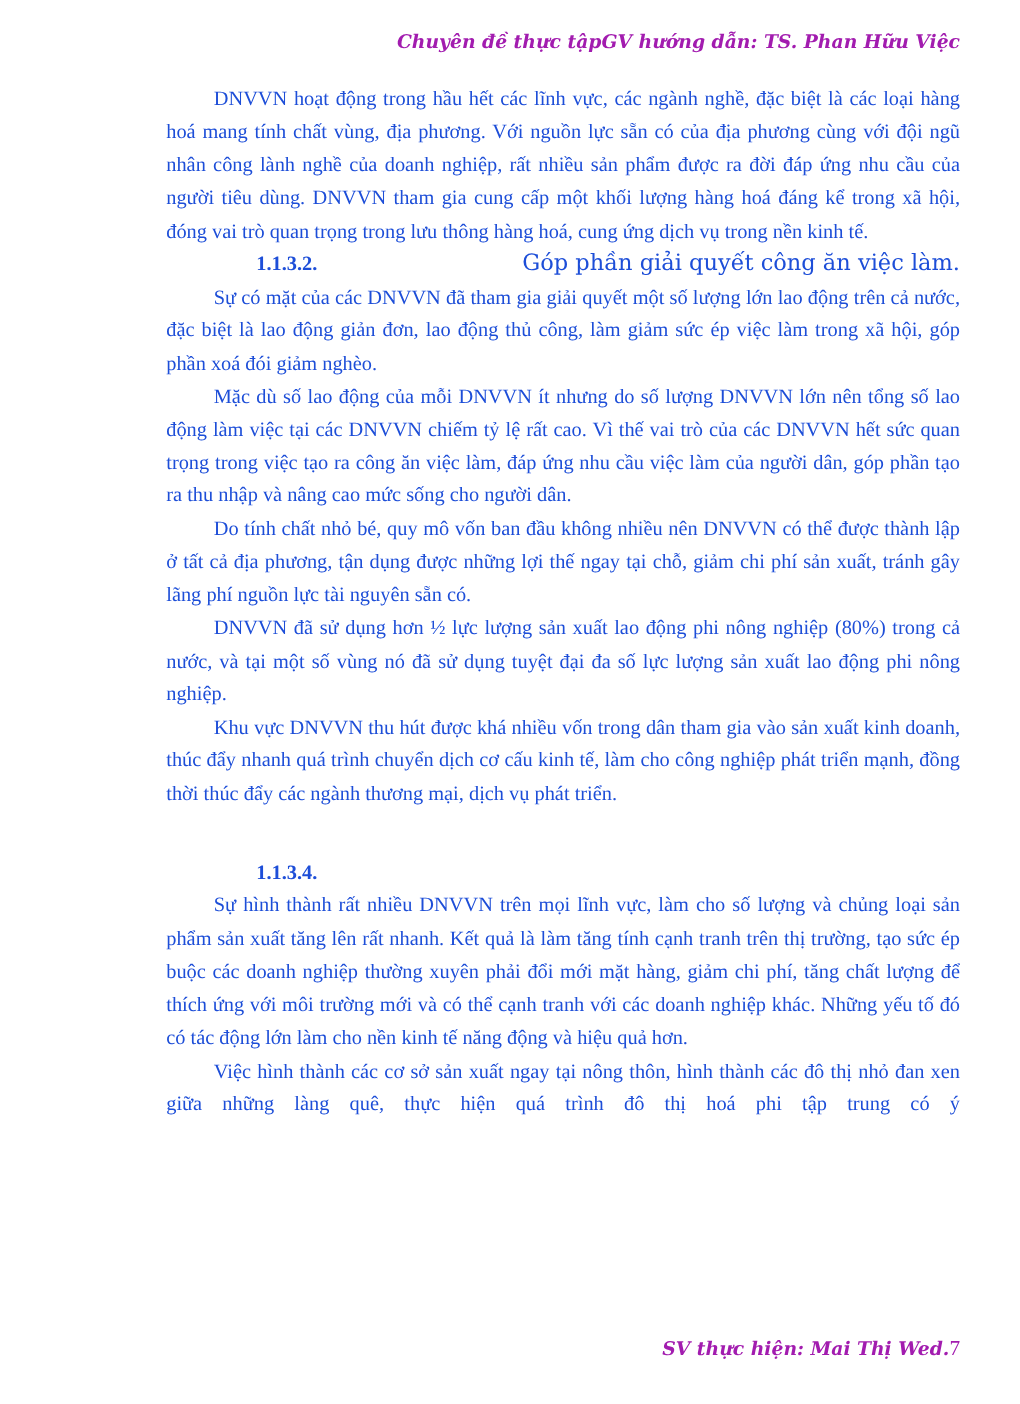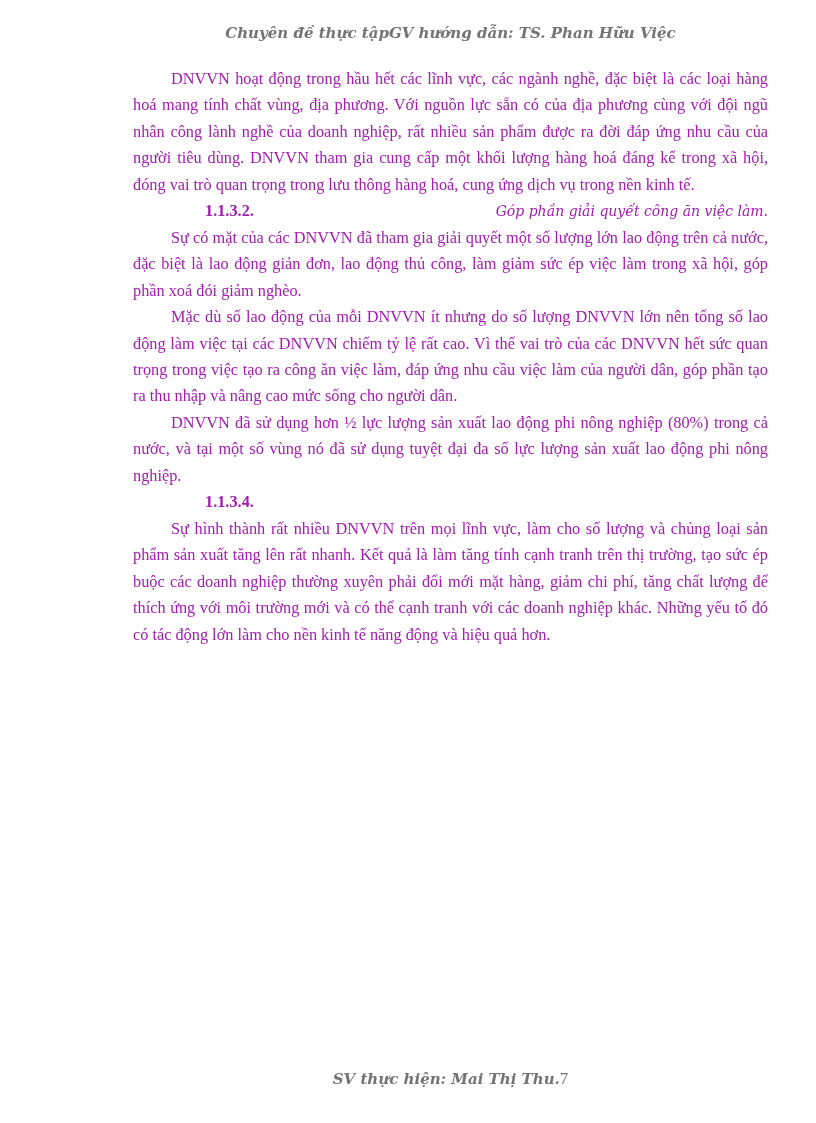--- a/index.html
+++ b/index.html
@@ -1,40 +1,40 @@
 <!DOCTYPE html>
 <html><head>
   <meta charset="utf-8">
   <style>
     html, body { margin: 0; padding: 0; background: #ffffff; }
     body { width: 816px; height: 1123px; position: relative; overflow: hidden; }
     .page { position: absolute; left: 0; top: 0; width: 816px; height: 1123px; background: #fff; }
     .hdr, .ftr {
       position: absolute; left: 133px; width: 635px;
       font-family: "DejaVu Serif", serif; font-style: italic; font-weight: bold;
-      font-size: 15px; color: #737373;
-      display: flex; justify-content: center; align-items: baseline;
+      font-size: 15px; color: #a21caf;
+      display: flex; justify-content: flex-end; align-items: baseline;
     }
     .hdr { top: 24px; }
     .ftr { top: 1069px; }
     .ftr .pg { font-style: normal; font-weight: normal; font-family: "Liberation Serif", serif; font-size: 17px; }
     .body {
       position: absolute; left: 133px; top: 66px; width: 635px;
-      font-family: "Liberation Serif", serif; font-size: 16.3px; color: #a21caf;
+      font-family: "Liberation Serif", serif; font-size: 16.3px; color: #1d4ed8;
       line-height: 26.45px;
     }
     .p { text-align: justify; text-indent: 38px; margin: 0; }
     .h {
       margin: 0; padding-left: 72px; display: flex; align-items: baseline; justify-content: space-between;
     }
     .h .num { font-weight: bold; width: 58px; flex: none; }
-    .h .ttl { font-style: italic; font-family: "DejaVu Serif", serif; font-size: 14px; }
+    .h .ttl { font-family: "DejaVu Serif", serif; font-size: 18px; }
     .h4 .ttl { display: block; }
     .h4 { align-items: flex-start; padding-left: 72px; }
-    .h4 .num { width: 66px; }
+    .h4 .num { width: 66px; margin-top: 37px; }
   </style>
 </head>
 <body>
 
 <div class="page">
 
   <div class="hdr">
     <span>Chuyên đề thực tập</span>
     <span>GV hướng dẫn: TS. Phan Hữu Việc</span>
   </div>
@@ -44,27 +44,30 @@
 
     <div class="h">
       <span class="num">1.1.3.2.</span>
       <span class="ttl">Góp phần giải quyết công ăn việc làm.</span>
     </div>
 
     <p class="p">Sự có mặt của các DNVVN  đã tham gia giải quyết một số lượng lớn lao động trên cả nước, đặc biệt là lao động giản đơn, lao động thủ công, làm giảm sức ép việc làm trong xã hội, góp phần xoá đói giảm nghèo.</p>
     <p class="p">Mặc dù số lao động của mỗi DNVVN  ít nhưng do số lượng DNVVN  lớn nên tổng số lao động làm việc tại các DNVVN  chiếm tỷ lệ rất cao. Vì thế vai trò của các DNVVN  hết sức quan trọng trong việc tạo ra công ăn việc làm, đáp ứng nhu cầu việc làm của người dân, góp phần tạo ra thu nhập và nâng cao mức sống cho người dân.</p>
 
 
+    <p class="p">Do tính chất nhỏ bé, quy mô vốn ban đầu không nhiều nên DNVVN  có thể được thành lập ở tất cả địa phương, tận dụng được những lợi thế ngay tại chỗ, giảm chi phí sản xuất, tránh gây lãng phí nguồn lực tài nguyên sẵn có.</p>
     <p class="p">DNVVN  đã sử dụng hơn ½ lực lượng sản xuất lao động phi nông nghiệp (80%) trong cả nước, và tại một số vùng nó đã sử dụng tuyệt đại đa số lực lượng sản xuất lao động phi nông nghiệp.</p>
+    <p class="p">Khu vực DNVVN  thu hút được khá nhiều vốn trong dân tham gia vào sản xuất kinh doanh, thúc đẩy nhanh  quá trình chuyển dịch cơ cấu kinh tế, làm cho công nghiệp phát triển mạnh, đồng thời thúc đẩy các ngành thương mại, dịch vụ phát triển.</p>
 
     <div class="h h4">
       <span class="num">1.1.3.4.</span>
     </div>
 
     <p class="p">Sự hình thành rất nhiều DNVVN  trên mọi lĩnh vực, làm cho số lượng và chủng loại sản phẩm sản xuất tăng lên rất nhanh. Kết quả là làm tăng tính cạnh tranh trên thị trường, tạo sức ép buộc các doanh nghiệp thường xuyên phải đổi mới mặt hàng, giảm chi phí, tăng chất lượng để thích ứng với môi trường mới và có thể cạnh tranh với các doanh nghiệp khác. Những yếu tố đó có tác động lớn làm cho nền kinh tế năng động và hiệu quả hơn.</p>
+    <p class="p" style="text-align-last: justify;">Việc hình thành các cơ sở sản xuất ngay tại nông thôn, hình thành các đô thị nhỏ đan xen giữa những làng quê, thực hiện quá trình đô thị hoá phi tập trung có ý</p>
   </div>
 
   <div class="ftr">
-    <span>SV thực hiện: Mai Thị Thu.</span>
+    <span>SV thực hiện: Mai Thị Wed.</span>
     <span class="pg">7</span>
   </div>
 
 </div>
 
 </body></html>

